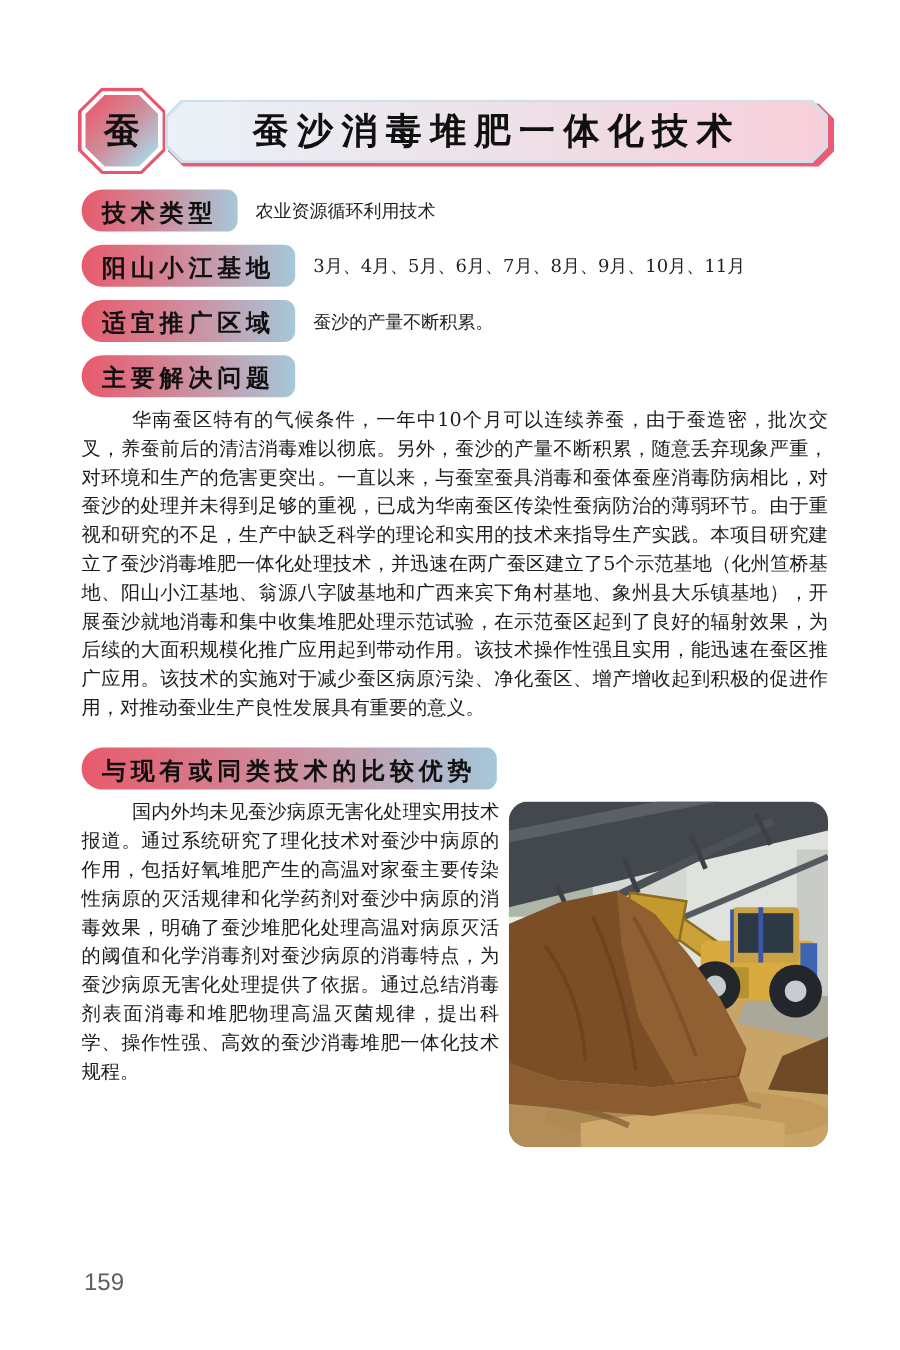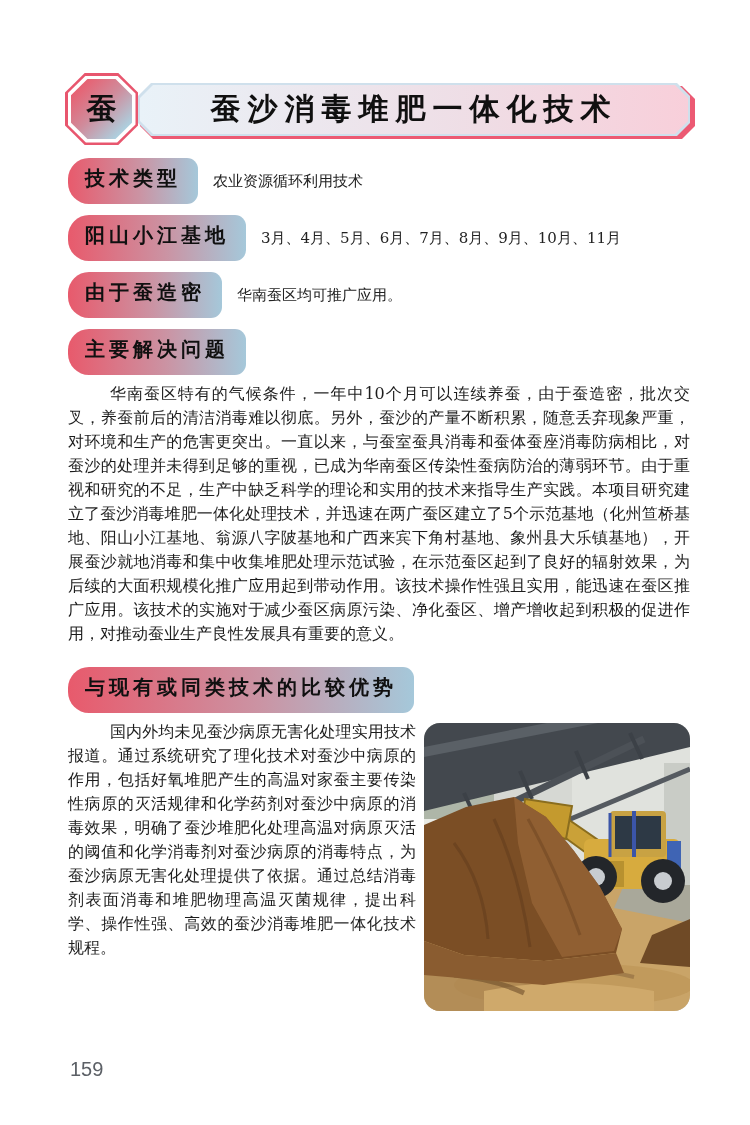--- a/index.html
+++ b/index.html
@@ -26,21 +26,21 @@
     position:absolute;inset:2px;display:flex;align-items:center;justify-content:center;
     background:linear-gradient(90deg,#e9f2f8 0%,#efdde5 62%,#f8cfda 100%);
   }
   .bar-title{
     font-family:"Liberation Sans",sans-serif;font-weight:bold;font-size:30px;
     letter-spacing:7px;color:#101010;white-space:nowrap;
   }
 
   
   .pill{
-    flex:0 0 auto;height:46px;line-height:41px;padding:0 17px;
+    flex:0 0 auto;height:35px;line-height:41px;padding:0 17px;
     border-radius:21px 11px 11px 21px;
     background:linear-gradient(90deg,#e85a6c 0%,#cb93a3 55%,#a5c8da 100%);
     font-family:"Liberation Sans",sans-serif;font-weight:bold;font-size:20px;
     letter-spacing:4px;color:#101010;white-space:nowrap;
   }
   .field-row{display:flex;align-items:center;margin-top:11px;}
   .field-row.top{margin-top:1px;}
   .field-value{margin-left:15px;font-size:15px;line-height:24px;color:#222;}
 
   
@@ -83,22 +83,22 @@
 
     <div class="field-row top">
       <span class="pill">技术类型</span>
       <span class="field-value">农业资源循环利用技术</span>
     </div>
     <div class="field-row">
       <span class="pill">阳山小江基地</span>
       <span class="field-value">3月、4月、5月、6月、7月、8月、9月、10月、11月</span>
     </div>
     <div class="field-row">
-      <span class="pill">由于蚕造密</span>
-      <span class="field-value">华南蚕区均可推广应用。</span>
+      <span class="pill">适宜推广区域</span>
+      <span class="field-value">蚕沙的产量不断积累。</span>
     </div>
 
     <div class="field-row">
       <span class="pill">主要解决问题</span>
     </div>
     <p class="para">华南蚕区特有的气候条件，一年中10个月可以连续养蚕，由于蚕造密，批次交叉，养蚕前后的清洁消毒难以彻底。另外，蚕沙的产量不断积累，随意丢弃现象严重，对环境和生产的危害更突出。一直以来，与蚕室蚕具消毒和蚕体蚕座消毒防病相比，对蚕沙的处理并未得到足够的重视，已成为华南蚕区传染性蚕病防治的薄弱环节。由于重视和研究的不足，生产中缺乏科学的理论和实用的技术来指导生产实践。本项目研究建立了蚕沙消毒堆肥一体化处理技术，并迅速在两广蚕区建立了5个示范基地（化州笪桥基地、阳山小江基地、翁源八字陂基地和广西来宾下角村基地、象州县大乐镇基地），开展蚕沙就地消毒和集中收集堆肥处理示范试验，在示范蚕区起到了良好的辐射效果，为后续的大面积规模化推广应用起到带动作用。该技术操作性强且实用，能迅速在蚕区推广应用。该技术的实施对于减少蚕区病原污染、净化蚕区、增产增收起到积极的促进作用，对推动蚕业生产良性发展具有重要的意义。</p>
 
     <div class="section-head-row">
       <span class="pill">与现有或同类技术的比较优势</span>
     </div>

